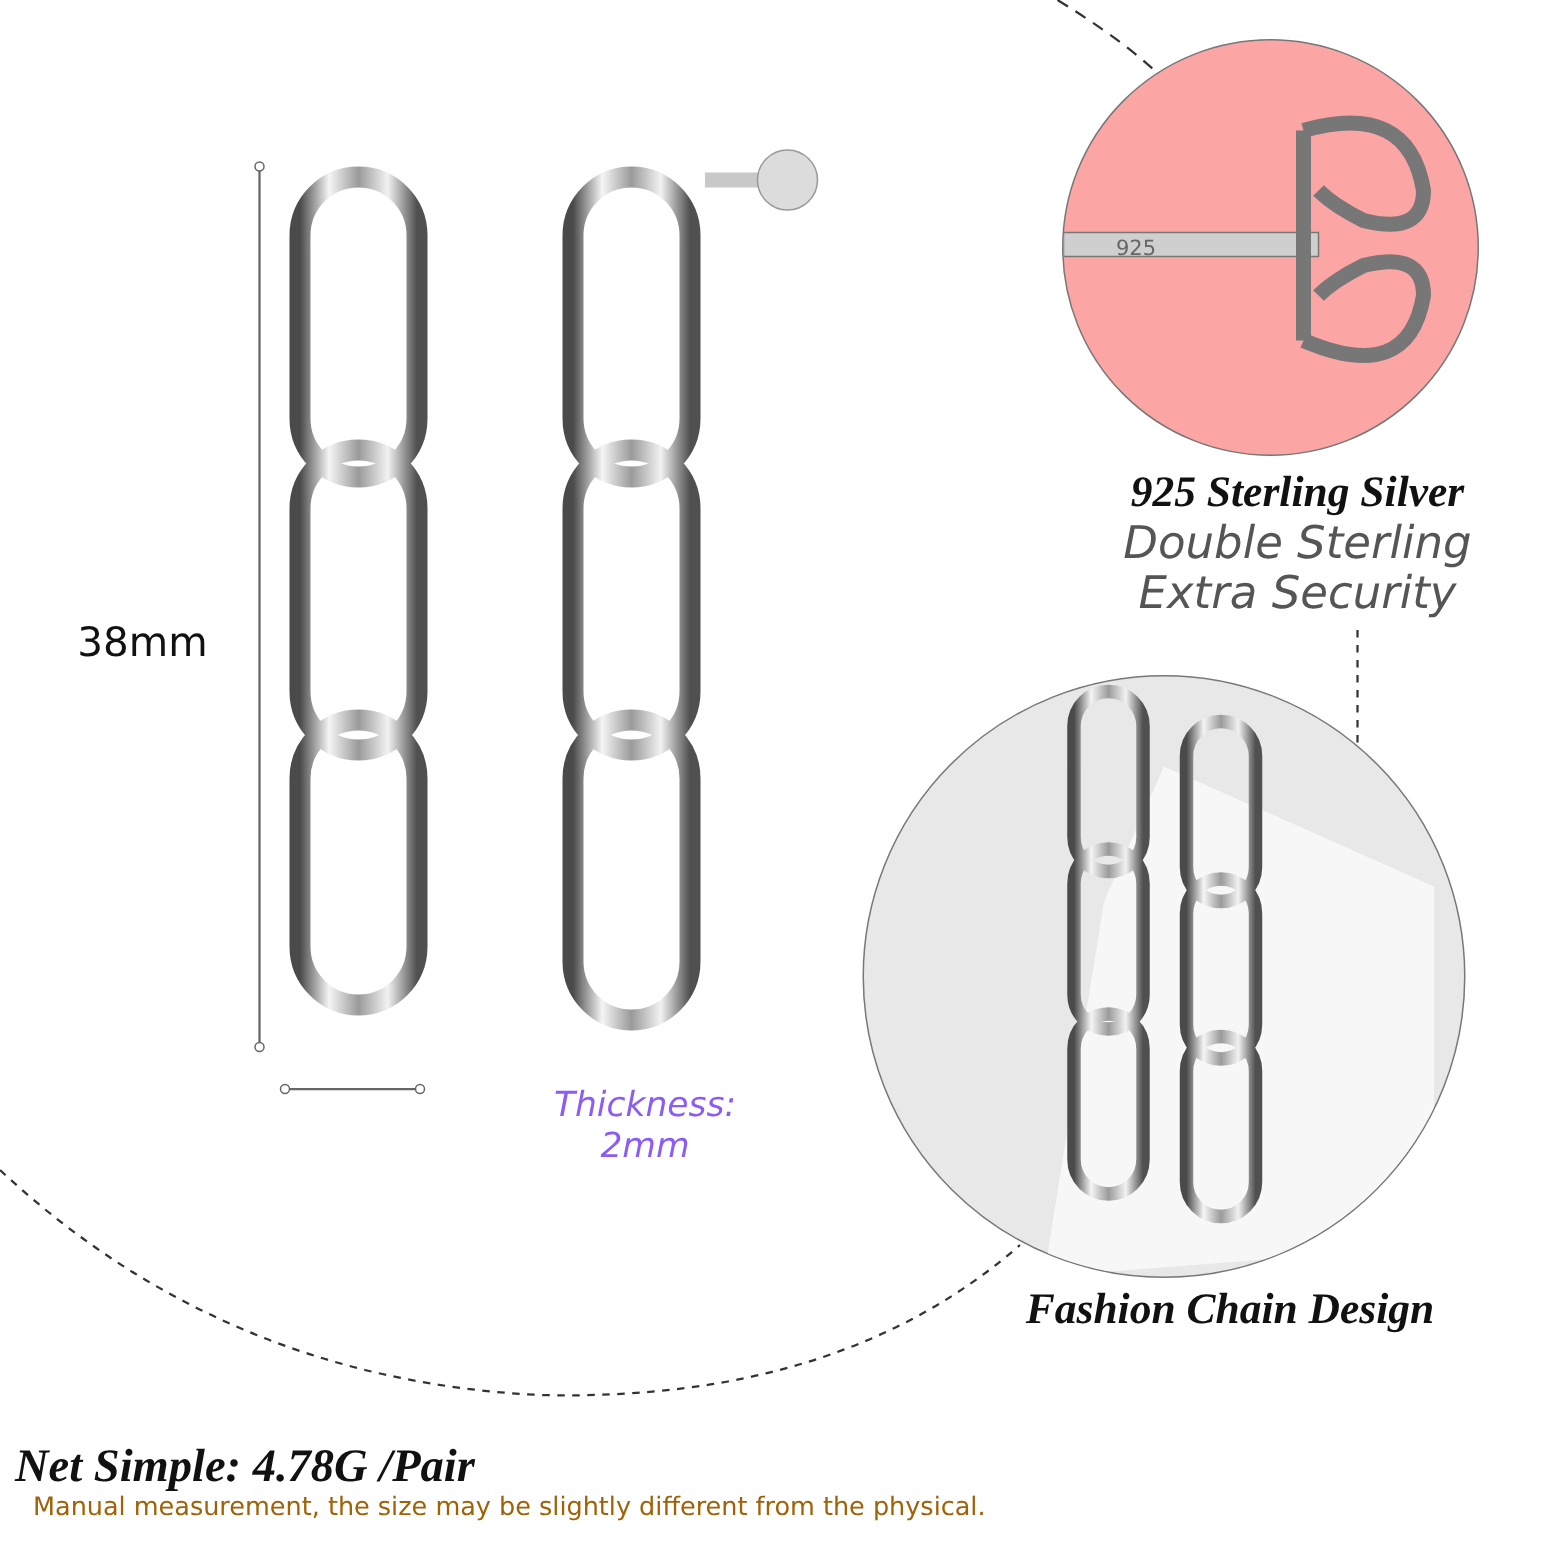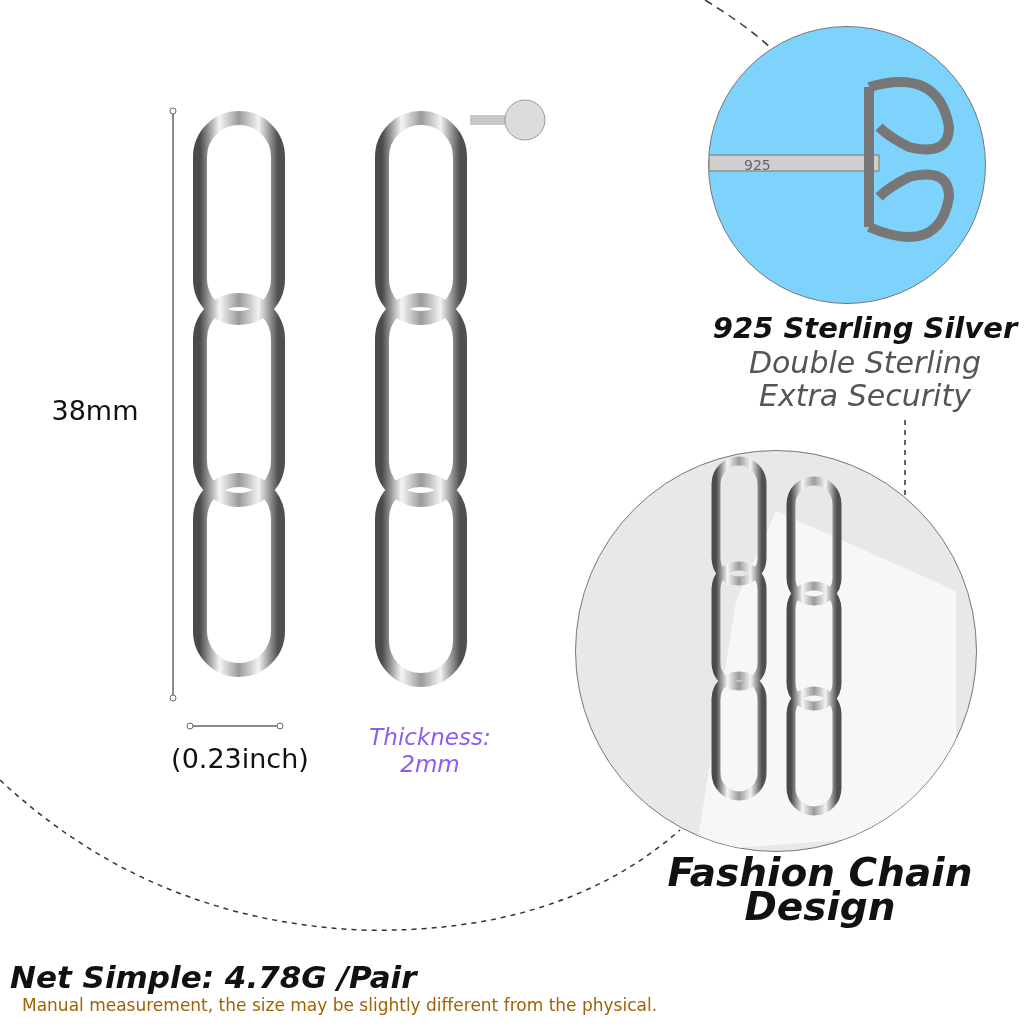--- a/index.html
+++ b/index.html
@@ -1,39 +1,39 @@
 <!DOCTYPE html>
 <html><head>
   <meta charset="utf-8">
   <style>
     html, body { margin:0; padding:0; background:#fff; }
     body { width:1030px; height:1030px; position:relative; overflow:hidden; font-family:"DejaVu Sans", sans-serif; }
     .abs { position:absolute; }
     .dims { font-size:27px; color:#111; text-align:center; line-height:34px; }
     .thick { font-size:23px; color:#8b5cf6; font-style:italic; text-align:center; line-height:27px; }
-    .bold-it { font-weight:bold; font-style:italic; color:#111; }
+    .bold-it { font-weight:bold; font-style:italic; color:#111;font-family:Liberation Serif, serif; }
     .grey-it { font-style:italic; color:#555; }
-    .circle { border-radius:50%; border:1.5px solid #777; overflow:hidden; background:#7dd3fc; }
+    .circle { border-radius:50%; border:1.5px solid #777; overflow:hidden; background:#fca5a5; }
   </style>
 </head>
 <body>
 
 <svg class="abs" style="left:0;top:0" width="1030" height="1030">
   <path d="M 705 0 Q 770 40 790 70" stroke="#333" stroke-width="1.5" stroke-dasharray="8,6" fill="none"></path>
   <path d="M 0 780 Q 150 920 360 930 Q 560 935 680 830" stroke="#333" stroke-width="1.5" stroke-dasharray="5,5" fill="none"></path>
   <path d="M 905 420 L 905 500" stroke="#333" stroke-width="1.5" stroke-dasharray="5,5" fill="none"></path>
 </svg>
 
 <svg class="abs" style="left:165;top:105" width="16" height="600">
   <circle cx="8" cy="6" r="3" stroke="#666" fill="#fff"></circle>
   <line x1="8" y1="9" x2="8" y2="590" stroke="#666" stroke-width="1.5"></line>
   <circle cx="8" cy="593" r="3" stroke="#666" fill="#fff"></circle>
 </svg>
 
-<div class="abs dims" style="left:20px;top:394px;width:150px">
+<div class="abs dims" style="left:20px;top:412px;width:150px">
   <div>38mm</div>
 </div>
 
 <svg class="abs" style="left:180px;top:100px" width="120" height="600">
   <defs>
     <linearGradient id="sil" x1="0" x2="1">
       <stop offset="0" stop-color="#4a4a4a"></stop>
       <stop offset="0.25" stop-color="#f5f5f5"></stop>
       <stop offset="0.5" stop-color="#9a9a9a"></stop>
       <stop offset="0.75" stop-color="#f2f2f2"></stop>
@@ -53,21 +53,20 @@
   <rect x="22" y="390" width="78" height="200" rx="39" fill="none" stroke="url(#sil)" stroke-width="14"></rect>
 </svg>
 
 <svg class="abs" style="left:185px;top:720px" width="100" height="12">
   <circle cx="5" cy="6" r="3" stroke="#666" fill="#fff"></circle>
   <line x1="8" y1="6" x2="92" y2="6" stroke="#666" stroke-width="1.5"></line>
   <circle cx="95" cy="6" r="3" stroke="#666" fill="#fff"></circle>
 </svg>
 
 <div class="abs dims" style="left:160px;top:742px;width:160px">
-  <div>(0.23inch)</div>
 </div>
 
 <div class="abs thick" style="left:355px;top:724px;width:150px">
   <div>Thickness:</div>
   <div>2mm</div>
 </div>
 
 <div class="abs circle" style="left:708px;top:26px;width:276px;height:276px">
   <svg width="276" height="276">
     <rect x="0" y="128" width="170" height="16" fill="#cfcfcf" stroke="#777"></rect>
@@ -89,17 +88,17 @@
     <rect x="140" y="10" width="46" height="120" rx="23" fill="none" stroke="url(#sil)" stroke-width="9"></rect>
     <rect x="140" y="115" width="46" height="120" rx="23" fill="none" stroke="url(#sil)" stroke-width="9"></rect>
     <rect x="140" y="225" width="46" height="120" rx="23" fill="none" stroke="url(#sil)" stroke-width="9"></rect>
     <rect x="215" y="30" width="46" height="120" rx="23" fill="none" stroke="url(#sil)" stroke-width="9"></rect>
     <rect x="215" y="135" width="46" height="120" rx="23" fill="none" stroke="url(#sil)" stroke-width="9"></rect>
     <rect x="215" y="240" width="46" height="120" rx="23" fill="none" stroke="url(#sil)" stroke-width="9"></rect>
   </svg>
 </div>
 
 <div class="abs" style="left:620px;top:856px;width:400px;text-align:center">
-  <div class="bold-it" style="font-size:39px;line-height:34px">Fashion Chain Design</div>
+  <div class="bold-it" style="font-size:29px;line-height:34px">Fashion Chain Design</div>
 </div>
 
 <div class="abs bold-it" style="left:10px;top:958px;font-size:31px;line-height:38px">Net Simple: 4.78G /Pair</div>
 <div class="abs" style="left:22px;top:994px;font-size:17px;color:#a16207;line-height:22px">Manual measurement, the size may be slightly different from the physical.</div>
 
 </body></html>

